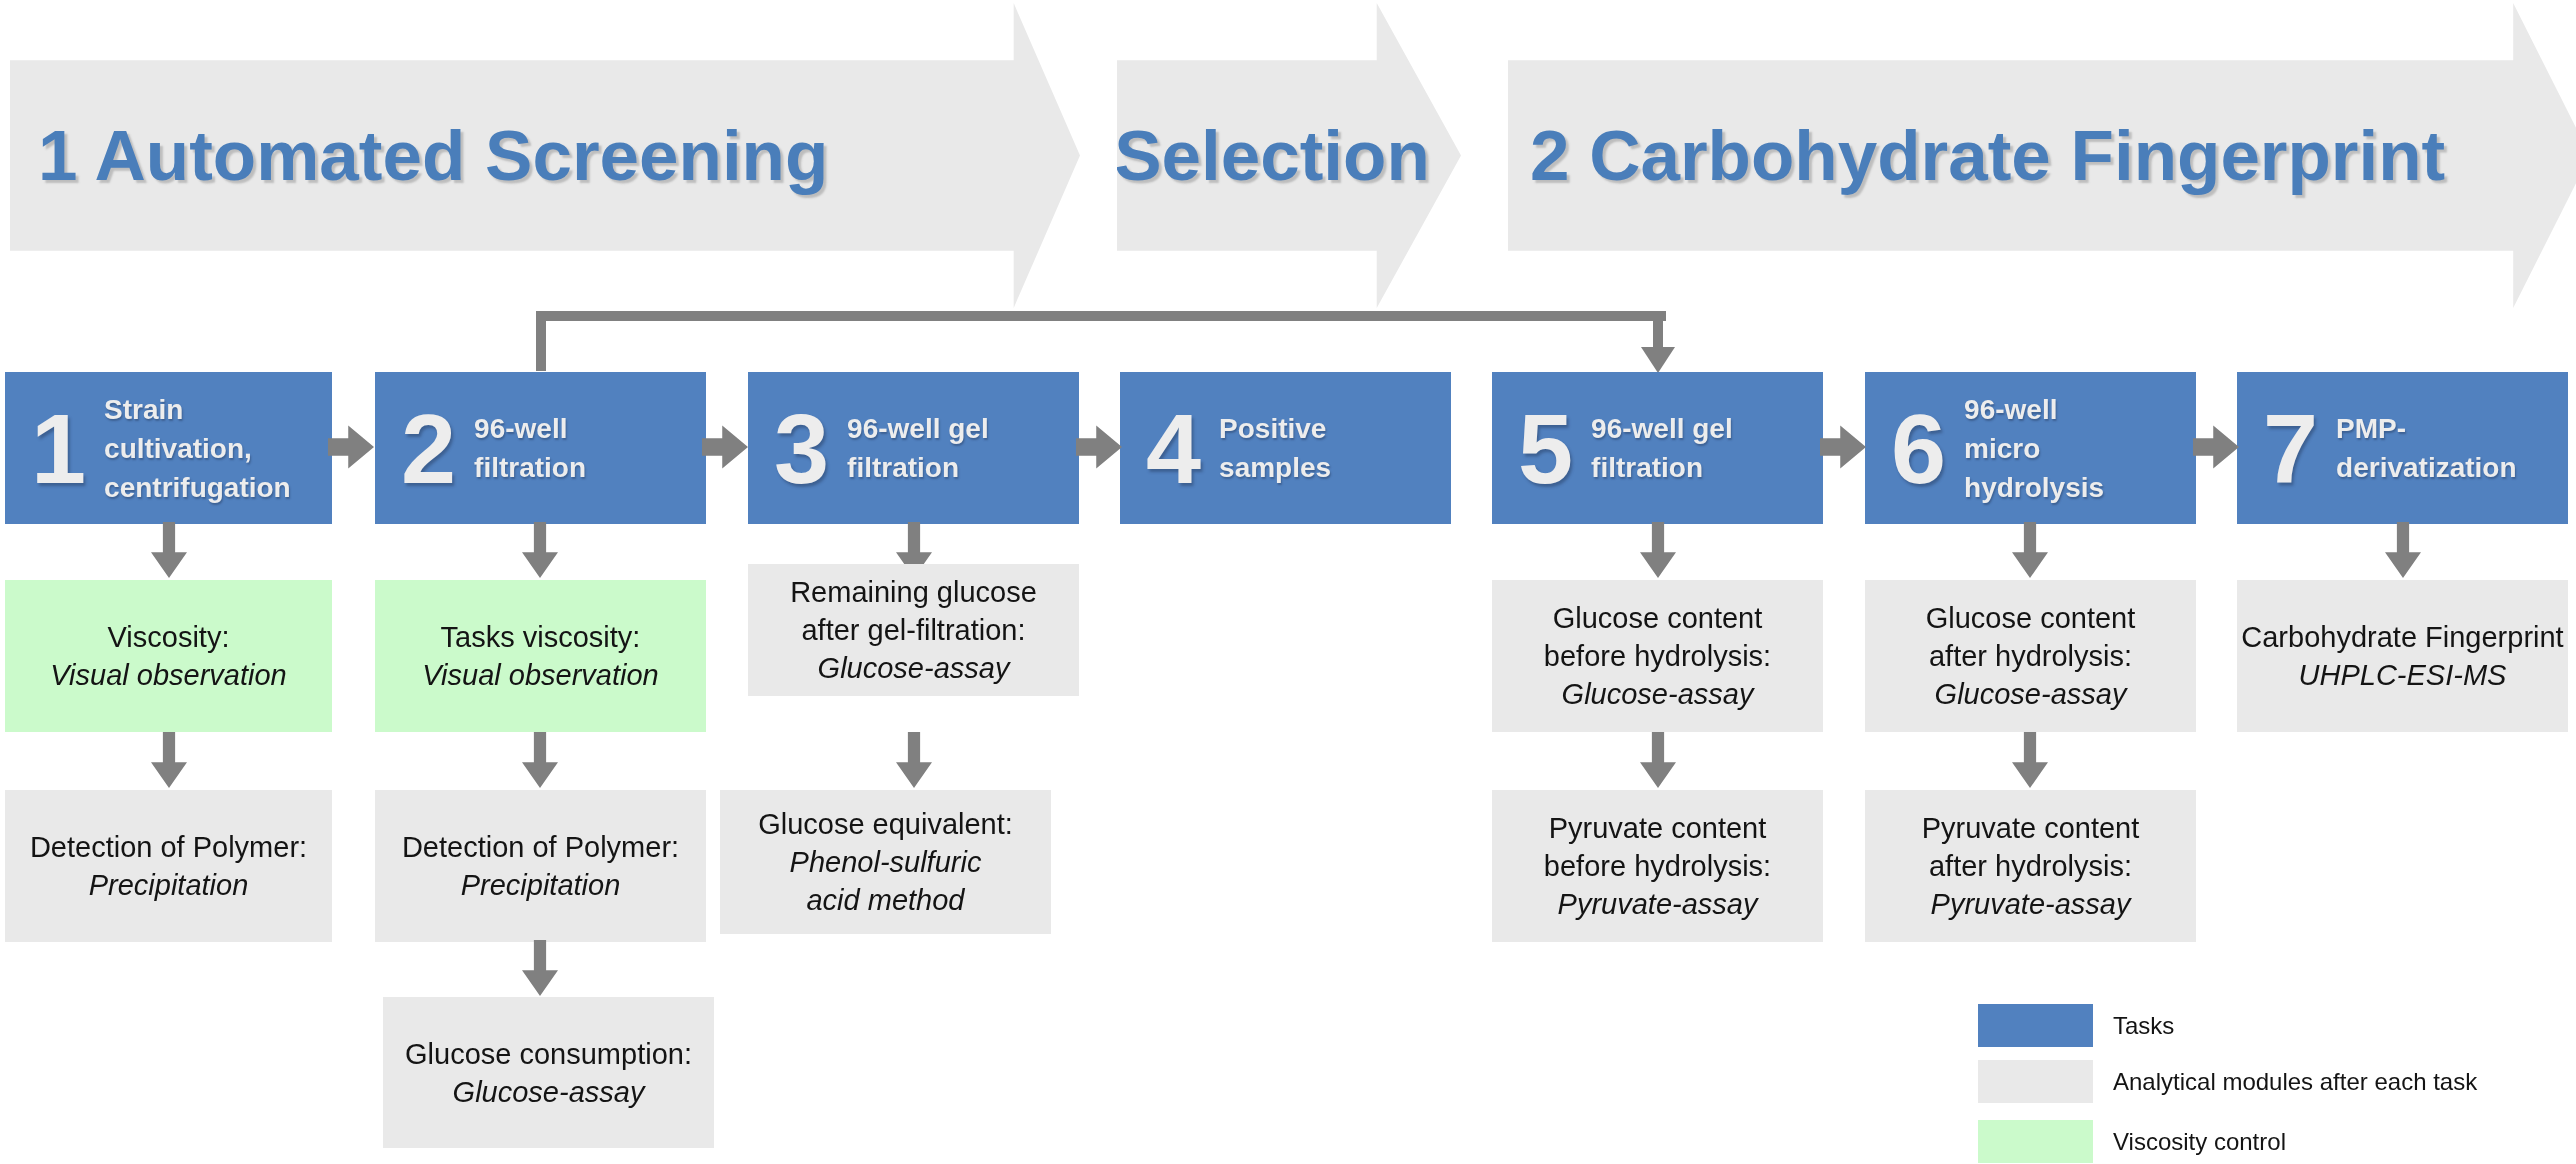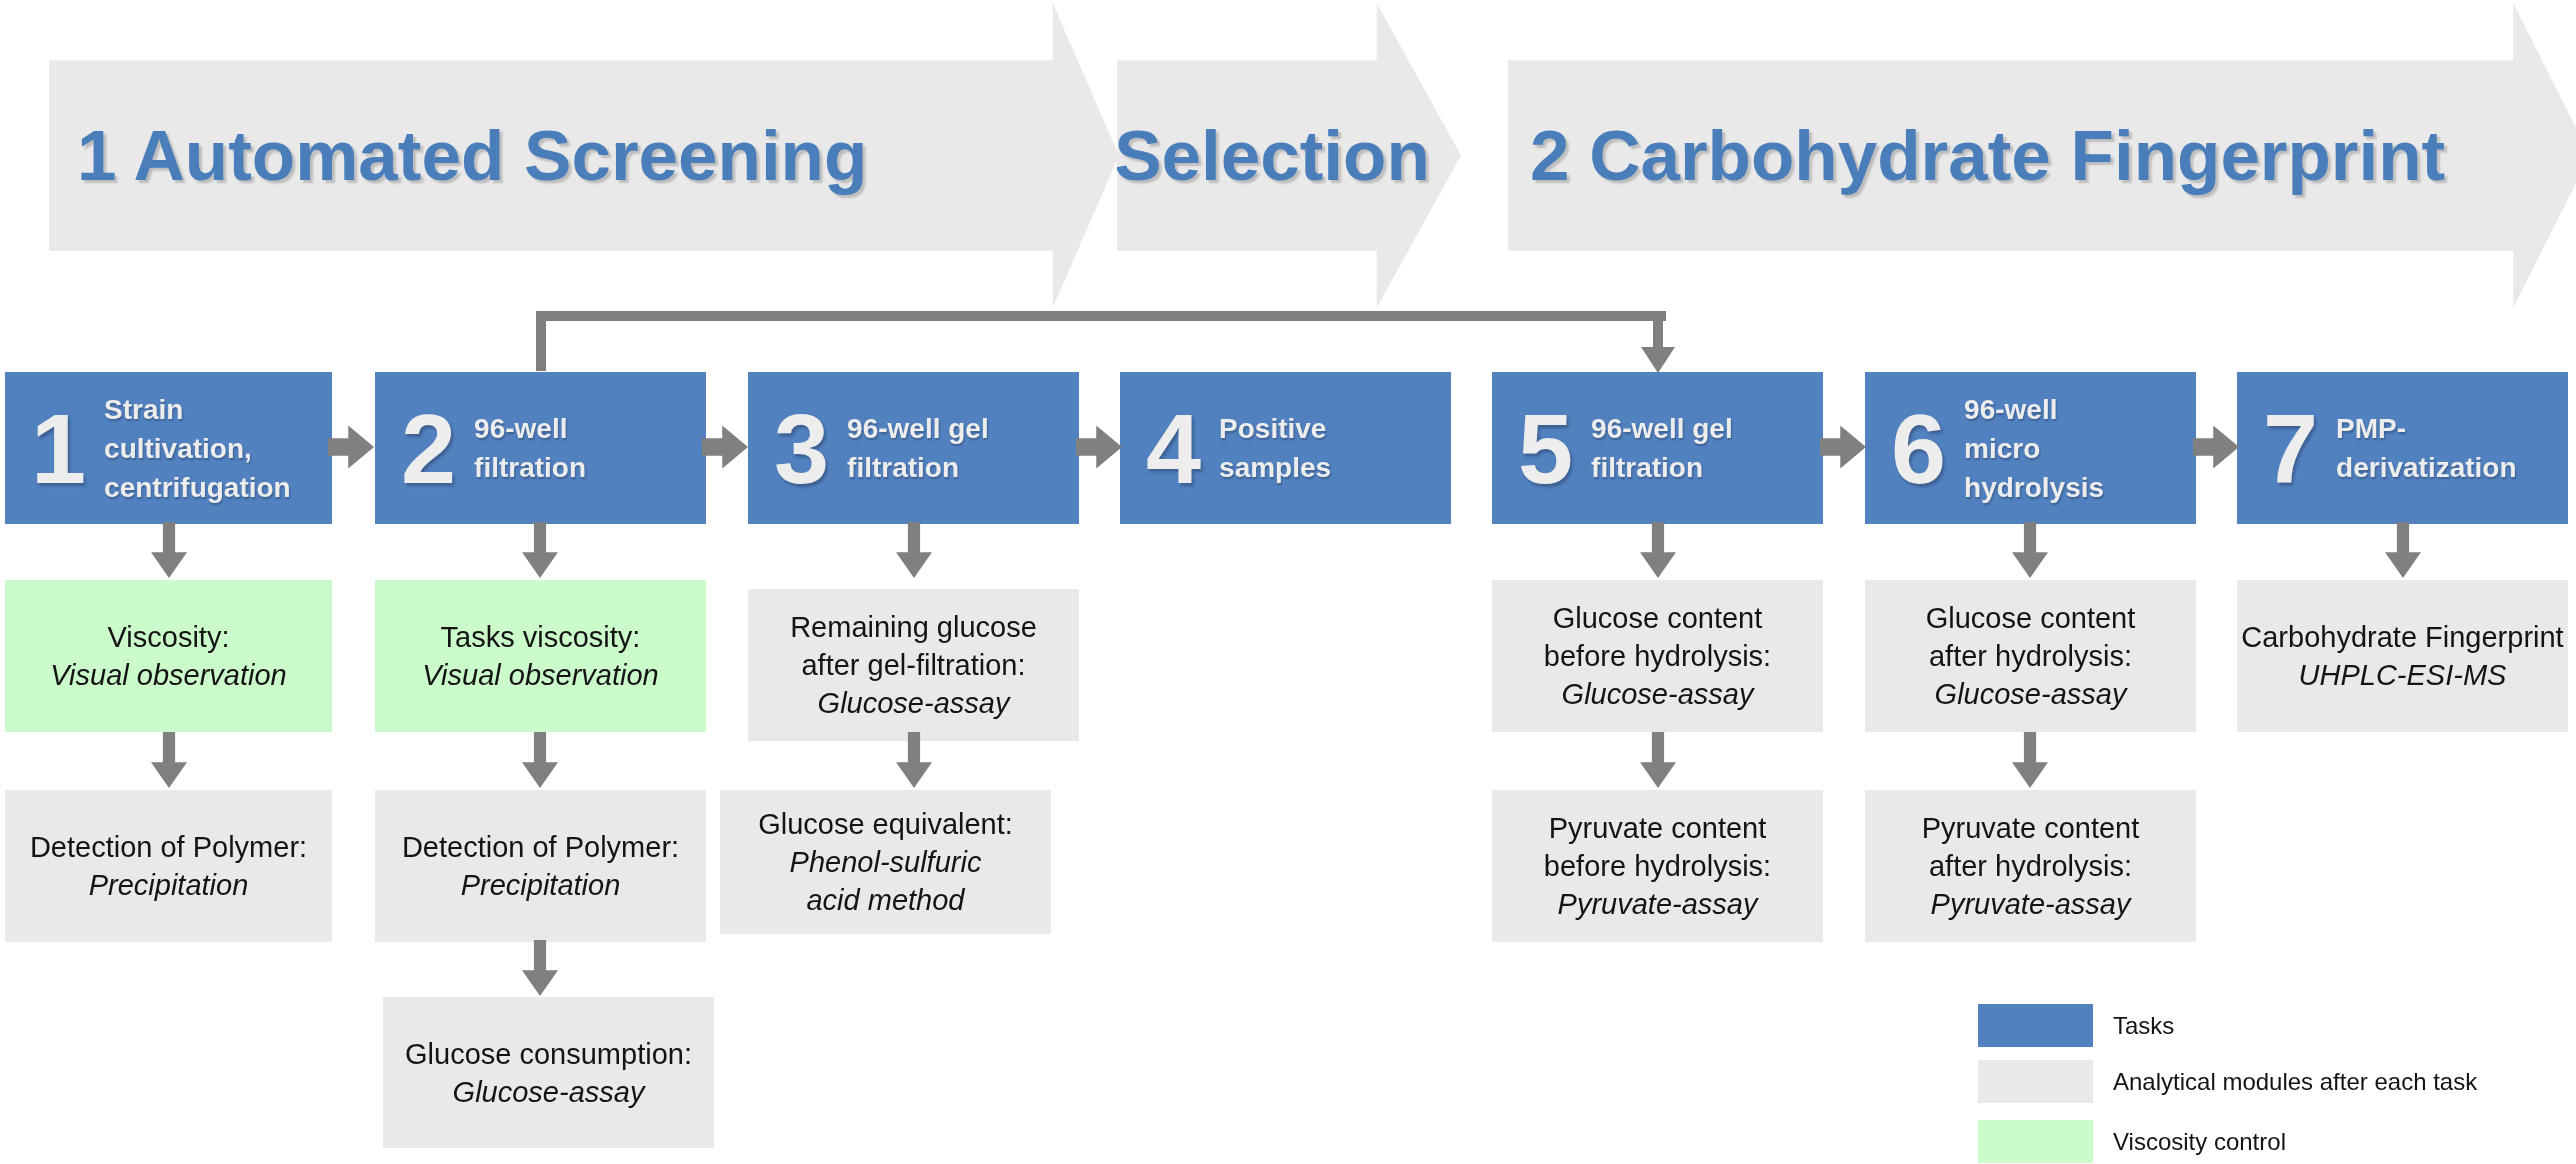--- a/index.html
+++ b/index.html
@@ -11,21 +11,21 @@
   
   .banner{
     position:absolute;top:3px;height:305px;background:#e9e9e9;
     display:flex;align-items:center;box-sizing:border-box;
   }
   .banner-label{
     color:#4a7eba;font-weight:bold;font-size:71px;line-height:1;
     text-shadow:3px 3px 2px rgba(110,110,110,0.35);white-space:nowrap;
   }
   .banner-1{left:10px;width:1070px;padding-left:28px;
-    clip-path:polygon(0 18.8%,93.8% 18.8%,93.8% 0,100% 50%,93.8% 100%,93.8% 81.2%,0 81.2%);margin-left:39px;}
+    clip-path:polygon(0 18.8%,93.8% 18.8%,93.8% 0,100% 50%,93.8% 100%,93.8% 81.2%,0 81.2%);}
   .banner-2{left:1117px;width:344px;justify-content:center;padding-right:34px;
     clip-path:polygon(0 18.8%,75.5% 18.8%,75.5% 0,100% 50%,75.5% 100%,75.5% 81.2%,0 81.2%);}
   .banner-3{left:1508px;width:1082px;padding-left:22px;
     clip-path:polygon(0 18.8%,92.9% 18.8%,92.9% 0,100% 50%,92.9% 100%,92.9% 81.2%,0 81.2%);}
 
   
   .task{
     position:absolute;top:372px;height:152px;background:#5181bf;
     display:flex;align-items:center;box-sizing:border-box;padding-left:26px;
     color:#ededed;
@@ -146,21 +146,21 @@
   <div class="varrow" style="left:2385px;top:522px"></div>
 
   <div class="module green" style="left:5px;top:580px;width:327px;height:152px">
     <div class="m-title">Viscosity:</div>
     <div class="m-method">Visual observation</div>
   </div>
   <div class="module green" style="left:375px;top:580px;width:331px;height:152px">
     <div class="m-title">Tasks viscosity:</div>
     <div class="m-method">Visual observation</div>
   </div>
-  <div class="module" style="left:748px;top:589px;width:331px;height:152px">
+  <div class="module" style="left:748px;top:564px;width:331px;height:132px">
     <div class="m-title">Remaining glucose
 after gel-filtration:</div>
     <div class="m-method">Glucose-assay</div>
   </div>
   <div class="module" style="left:1492px;top:580px;width:331px;height:152px">
     <div class="m-title">Glucose content
 before hydrolysis:</div>
     <div class="m-method">Glucose-assay</div>
   </div>
   <div class="module" style="left:1865px;top:580px;width:331px;height:152px">

